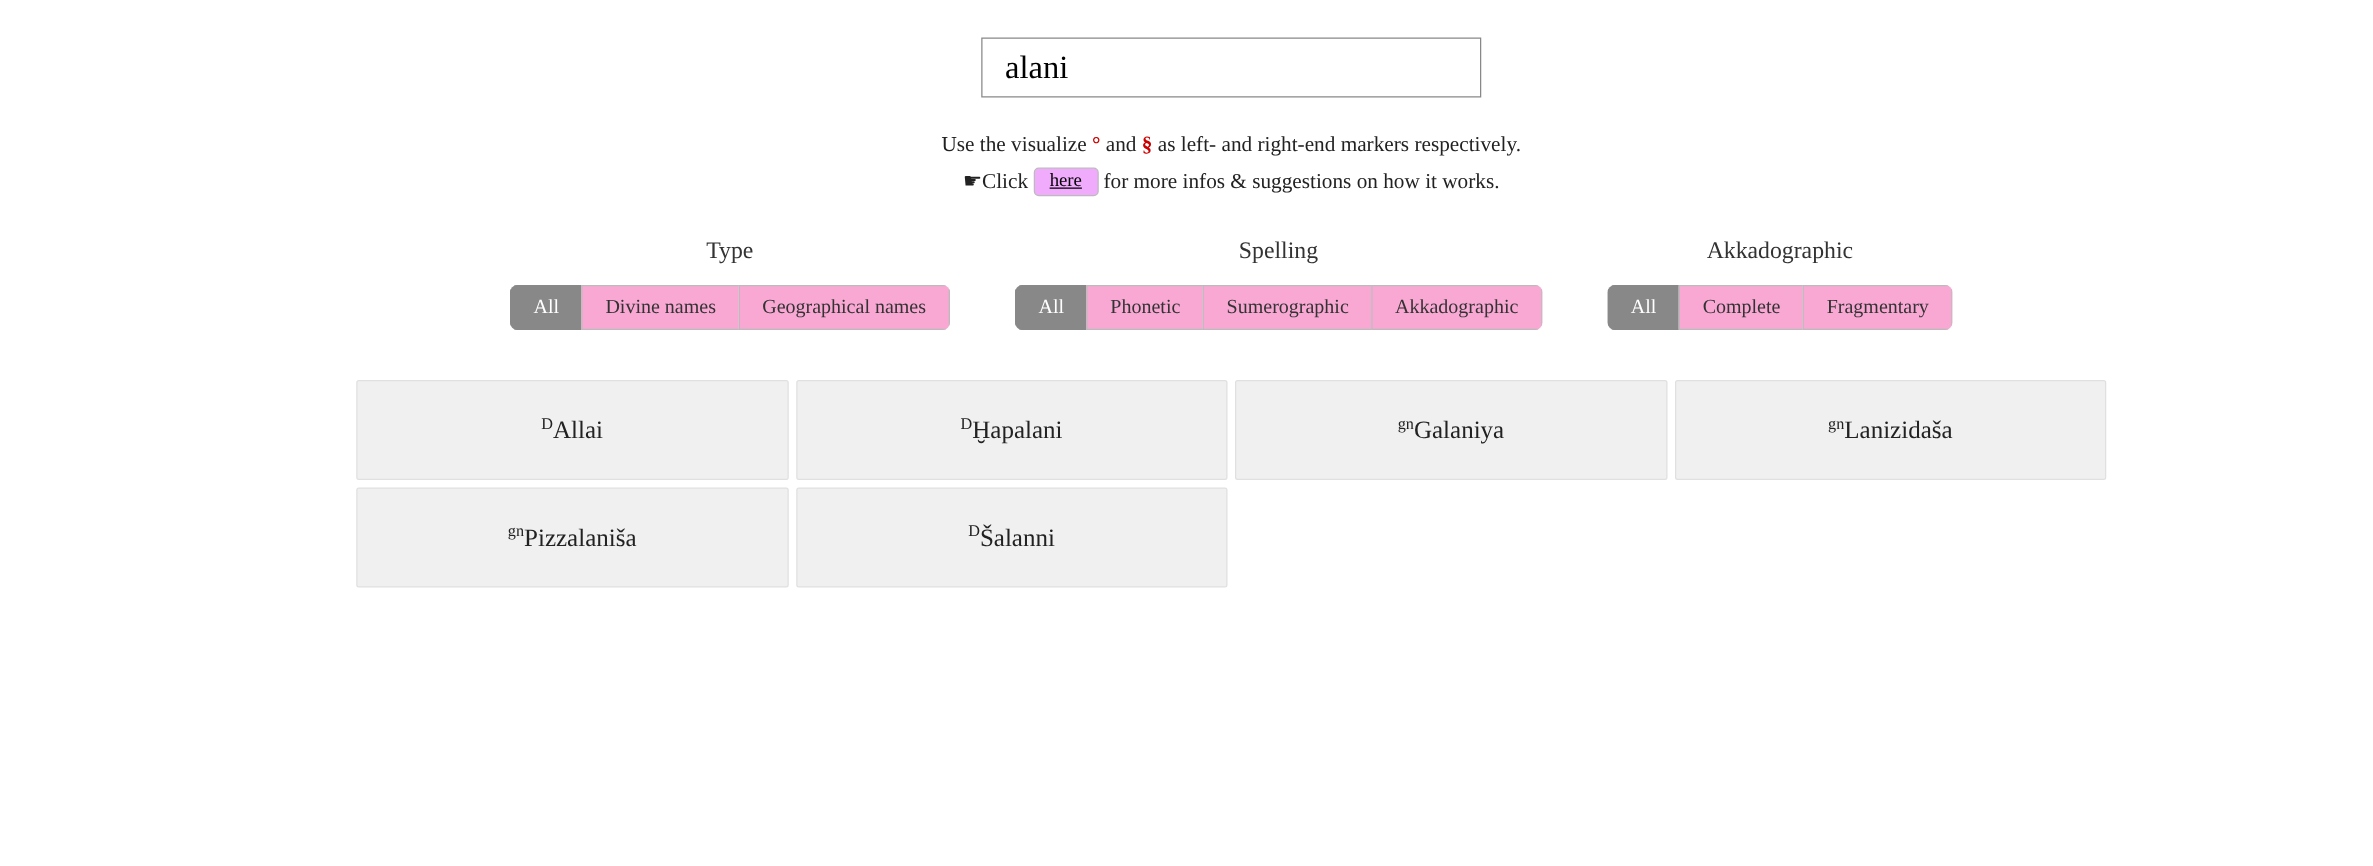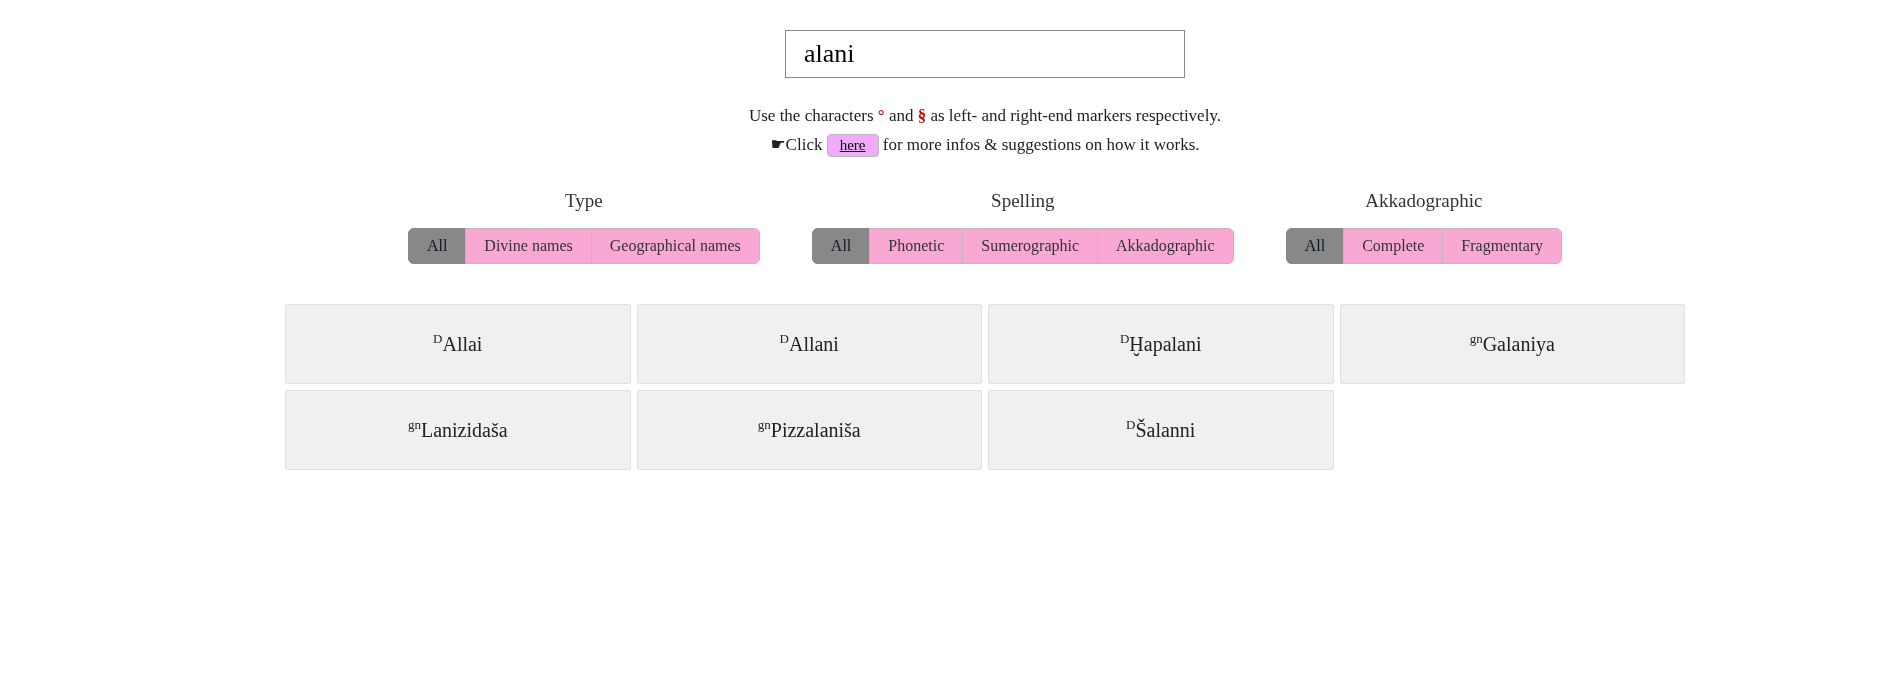--- a/index.html
+++ b/index.html
@@ -103,21 +103,21 @@
       border-right: none;
       color: #333;
     }
 
     .filter-btn:last-child {
       border-right: 1px solid #bbb;
     }
 
     .filter-btn.active {
       background: #888;
-      color: #0f172a;
+      color: #ffffff;
       border-color: #888;
     }
 
     
     .results-grid {
       display: grid;
       grid-template-columns: repeat(4, 1fr);
       gap: 6px;
       width: 1400px;
       max-width: 100%;
@@ -153,21 +153,21 @@
 <body>
 
 <div class="page-wrapper">
 
   <div class="search-container">
     <input class="search-input" type="text" value="alani" style="">
   </div>
 
   <div class="info-text">
     <div>
-      <span>Use the characters</span>
+      <span>Use the visualize</span>
       <span class="red">°</span>
       <span>and</span>
       <span class="red">§</span>
       <span>as left- and right-end markers respectively.</span>
     </div>
     <div>
       <span>☛Click</span>
       <button class="here-button">here</button>
       <span>for more infos &amp; suggestions on how it works.</span>
     </div>
@@ -204,23 +204,20 @@
     </div>
 
   </div>
 
   <div class="results-grid">
 
     <div class="result-item">
       <span><sup>D</sup><span>Allai</span></span>
     </div>
     <div class="result-item">
-      <span><sup>D</sup><span>Allani</span></span>
-    </div>
-    <div class="result-item">
       <span><sup>D</sup><span>Ḫapalani</span></span>
     </div>
     <div class="result-item">
       <span><sup>gn</sup><span>Galaniya</span></span>
     </div>
 
     <div class="result-item">
       <span><sup>gn</sup><span>Lanizidaša</span></span>
     </div>
     <div class="result-item">

